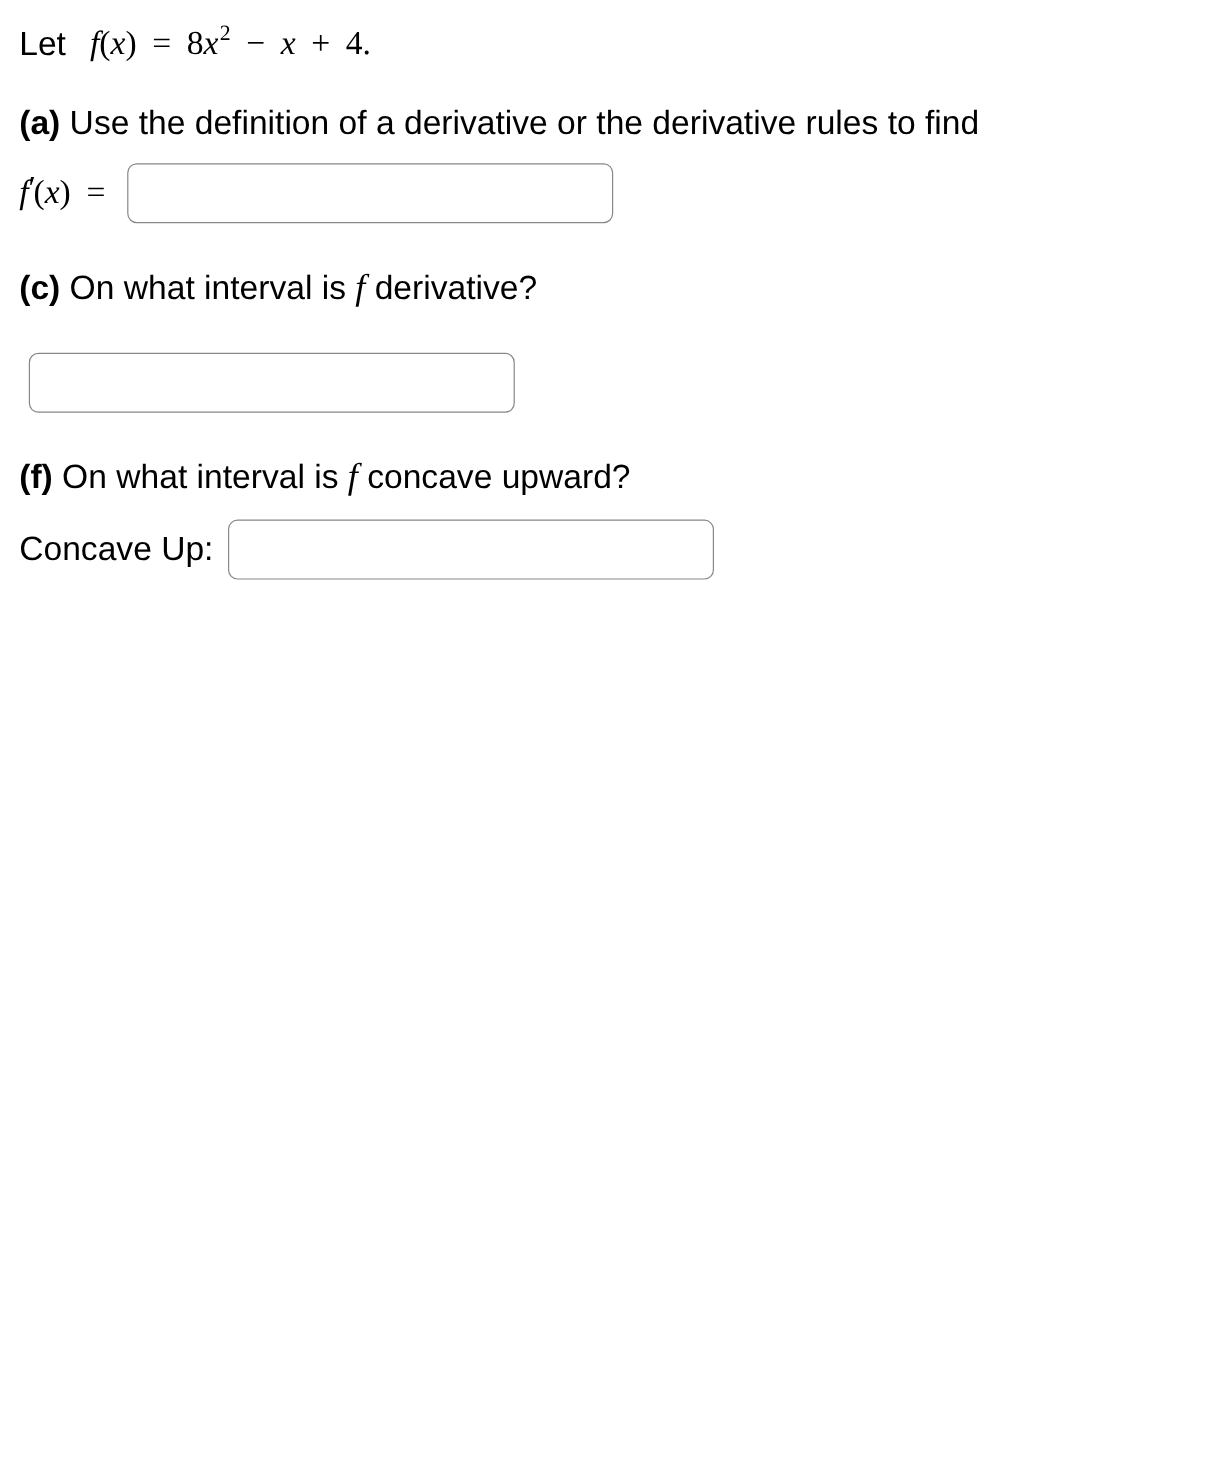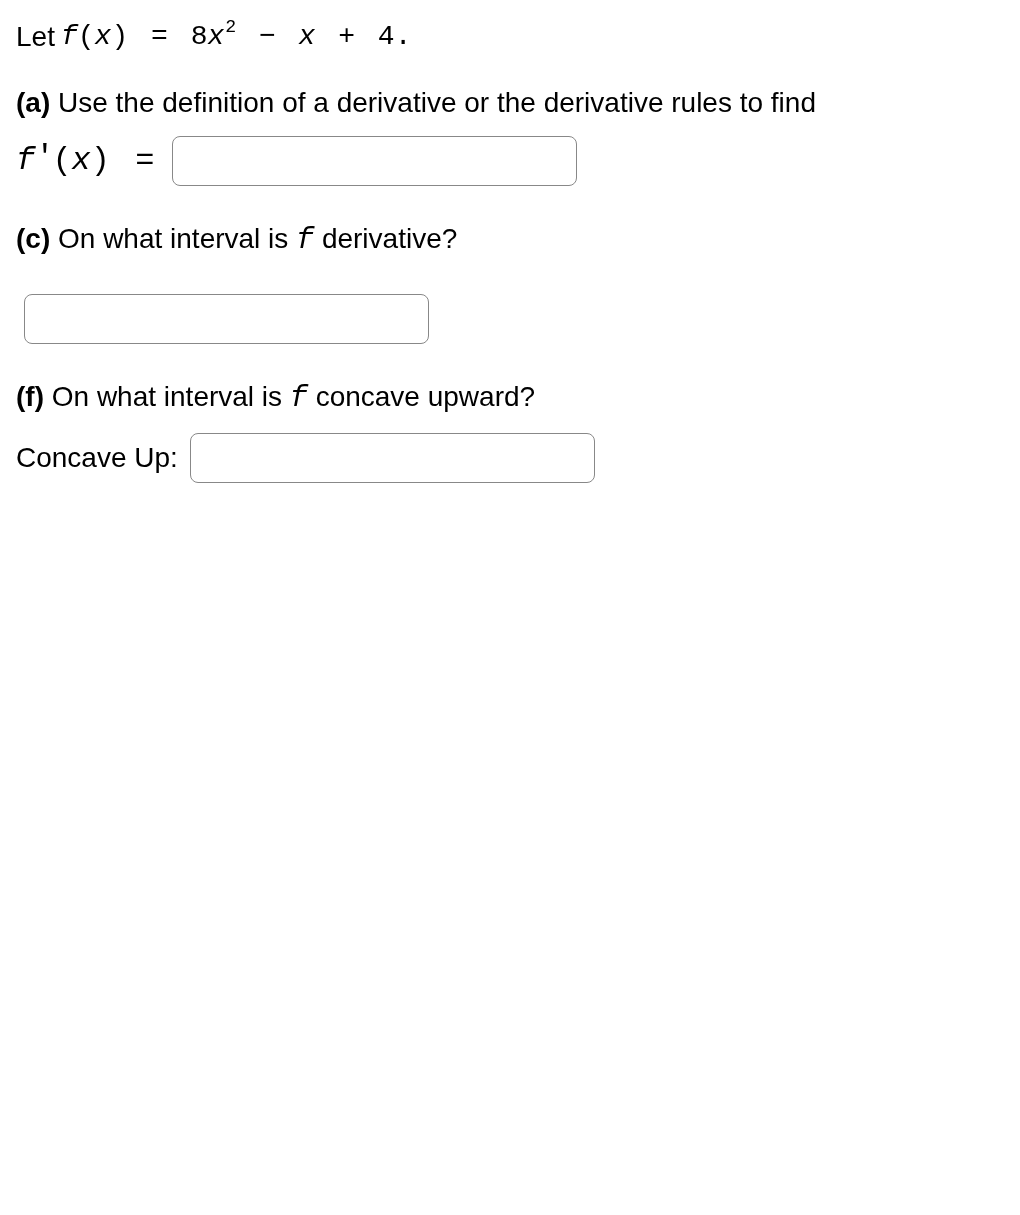--- a/index.html
+++ b/index.html
@@ -12,21 +12,21 @@
   }
   .page {
     padding: 18px 16px 40px 16px;
     font-size: 28px;
     line-height: 1.35;
   }
   .intro {
     margin-bottom: 28px;
     display: flex;
     flex-wrap: wrap;
-    gap: 6px;
+    gap: 20px;
   }
   .block {
     margin-bottom: 34px;
   }
   .qtext {
     margin-bottom: 14px;
   }
   .answer-row {
     display: flex;
     align-items: center;
@@ -41,21 +41,21 @@
     width: 405px;
     background: #fff;
     box-sizing: border-box;
     vertical-align: middle;
     margin-left: 8px;
   }
   b { font-weight: 700; }
 
   
   .math {
-    font-family: Liberation Mono, monospace;
+    font-family: Liberation Serif, serif;
     font-style: italic;
   }
   .paren { font-style: normal; }
   .num { font-style: normal; }
   .op { font-style: normal; padding: 0 6px; }
   .dot { font-style: normal; }
 
   .sup {
     font-size: 0.65em;
     position: relative;
@@ -88,21 +88,21 @@
       <span class="op">+</span>
       <span class="num">4</span><span class="dot">.</span>
     </span>
   </div>
 
   <div class="block">
     <div class="qtext">
       <b>(a)</b><span> Use the definition of a derivative or the derivative rules to find</span>
     </div>
     <div class="answer-row">
-      <span class="math" style="font-size:32px;">
+      <span class="math" style="font-size:28px;">
         <span>f</span><span class="prime">′</span><span class="paren">(</span><span>x</span><span class="paren">)</span>
         <span class="op">=</span>
       </span>
       <span class="input-box"></span>
     </div>
   </div>
 
 
   <div class="block">
     <div class="qtext">

